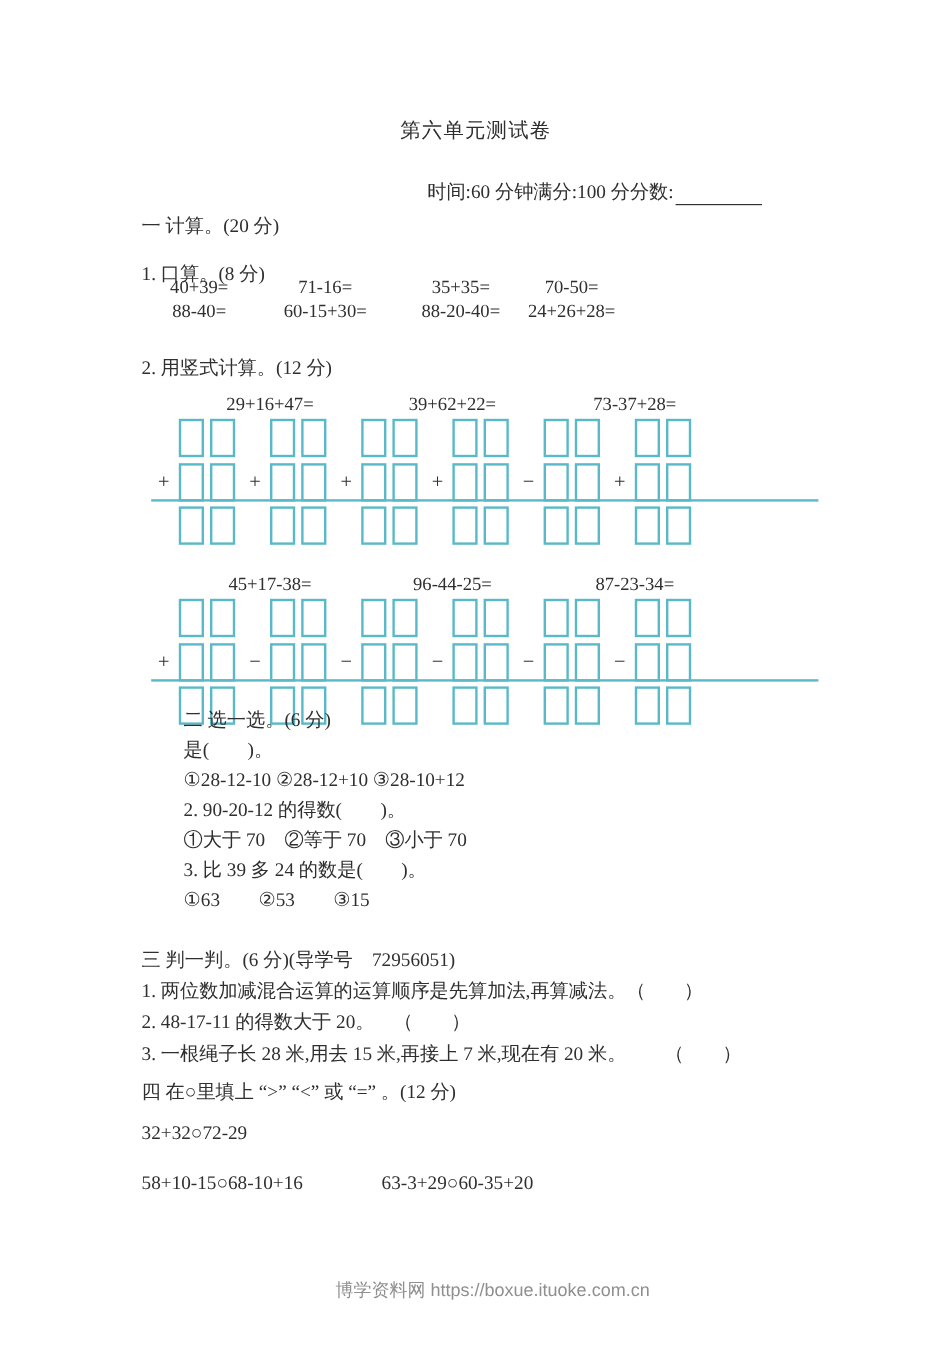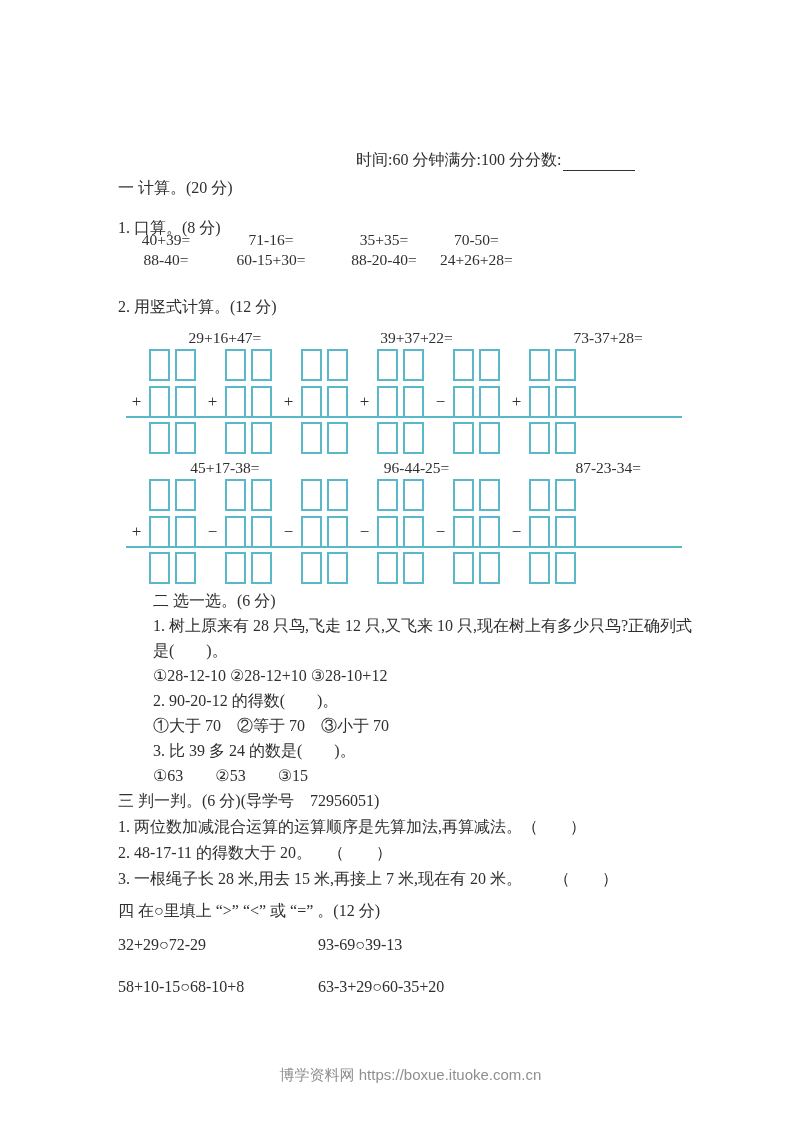--- a/index.html
+++ b/index.html
@@ -33,22 +33,22 @@
   .sec1-head{top:178px;}
   .oral-head{top:218px;}
   .vcalc-head{top:297px;}
 
   .oral-table{top:231px;left:118px;display:grid;grid-template-columns:96px 114px 112px auto;row-gap:2px;font-size:15.5px;text-align:center;}
   .oral-table span{white-space:nowrap;}
 
   
   .vgroup{left:124px;width:560px;}
   .vg1{top:329px;}
-  .vg2{top:459px;}
-  .vlabels{display:flex;padding-left:25px;height:18px;font-size:15.5px;gap:40px;}
+  .vg2{top:479px;}
+  .vlabels{display:flex;padding-left:25px;height:18px;font-size:15.5px;}
   .vlabel{width:152px;text-align:center;white-space:nowrap;}
   .vunits{display:flex;}
   .vunit{width:76px;position:relative;}
   .vop{position:absolute;left:0;top:45px;width:25px;text-align:center;font-size:17px;}
   .vcol{margin-left:25px;width:47px;}
   .pair{display:flex;gap:5px;height:28px;}
   .pair::before,.pair::after{content:"";width:21px;height:28px;border:2px solid var(--teal);background:#fff;}
   .r1{margin-top:2px;}
   .r2{margin-top:9px;}
   .r3{margin-top:8px;}
@@ -72,20 +72,21 @@
 
   .footer{top:1066px;left:0;right:0;text-align:center;
     font-family:"Liberation Sans","DejaVu Sans",sans-serif;
     font-size:15px;color:var(--muted);margin-left:28px;}
 </style>
 </head>
 <body>
 
 <div class="page">
 
+  <div class="abs title">第六单元测试卷</div>
 
   <div class="abs info-line">
     <span>时间:60 分钟</span>
     <span>满分:100 分</span>
     <span class="score-wrap">
       <span>分数:</span>
       <span class="score-blank"></span>
     </span>
   </div>
 
@@ -101,21 +102,21 @@
     <span>60-15+30=</span>
     <span>88-20-40=</span>
     <span>24+26+28=</span>
   </div>
 
   <div class="abs h-line vcalc-head">2. 用竖式计算。(12 分)</div>
 
   <div class="abs vgroup vg1">
     <div class="vlabels">
       <span class="vlabel">29+16+47=</span>
-      <span class="vlabel">39+37+22=</span>
+      <span class="vlabel">39+62+22=</span>
       <span class="vlabel">73-37+28=</span>
     </div>
     <div class="vunits">
       <div class="vunit">
         <span class="vop">+</span>
         <div class="vcol">
           <div class="pair r1"></div>
           <div class="pair r2"></div>
           <div class="pair r3"></div>
         </div>
@@ -218,43 +219,41 @@
           <div class="pair r2"></div>
           <div class="pair r3"></div>
         </div>
       </div>
     </div>
     <div class="vline"></div>
   </div>
 
   <div class="abs sec2">
     <div class="bline">二 选一选。(6 分)</div>
-    <div class="bline">1. 树上原来有 28 只鸟,飞走 12 只,又飞来 10 只,现在树上有多少只鸟?正确列式</div>
     <div class="bline">是(　　)。</div>
     <div class="bline">①28-12-10 ②28-12+10 ③28-10+12</div>
     <div class="bline">2. 90-20-12 的得数(　　)。</div>
     <div class="bline">①大于 70　②等于 70　③小于 70</div>
     <div class="bline">3. 比 39 多 24 的数是(　　)。</div>
     <div class="bline">①63　　②53　　③15</div>
   </div>
 
   <div class="abs sec3">
     <div class="bline">三 判一判。(6 分)(导学号　72956051)</div>
     <div class="bline">1. 两位数加减混合运算的运算顺序是先算加法,再算减法。（　　）</div>
     <div class="bline">2. 48-17-11 的得数大于 20。　（　　）</div>
     <div class="bline">3. 一根绳子长 28 米,用去 15 米,再接上 7 米,现在有 20 米。　　（　　）</div>
   </div>
 
   <div class="abs sec4">
     <div class="sec4-head">四 在○里填上 “&gt;” “&lt;” 或 “=” 。(12 分)</div>
     <div class="cmp-row cmp-row1">
-      <span class="cmp-cell">32+29○72-29</span>
-      <span class="cmp-cell">93-69○39-13</span>
+      <span class="cmp-cell">32+32○72-29</span>
     </div>
     <div class="cmp-row cmp-row2">
-      <span class="cmp-cell">58+10-15○68-10+8</span>
+      <span class="cmp-cell">58+10-15○68-10+16</span>
       <span class="cmp-cell">63-3+29○60-35+20</span>
     </div>
   </div>
 
   <div class="abs footer">博学资料网 https://boxue.ituoke.com.cn</div>
 
 </div>
 
 </body></html>

